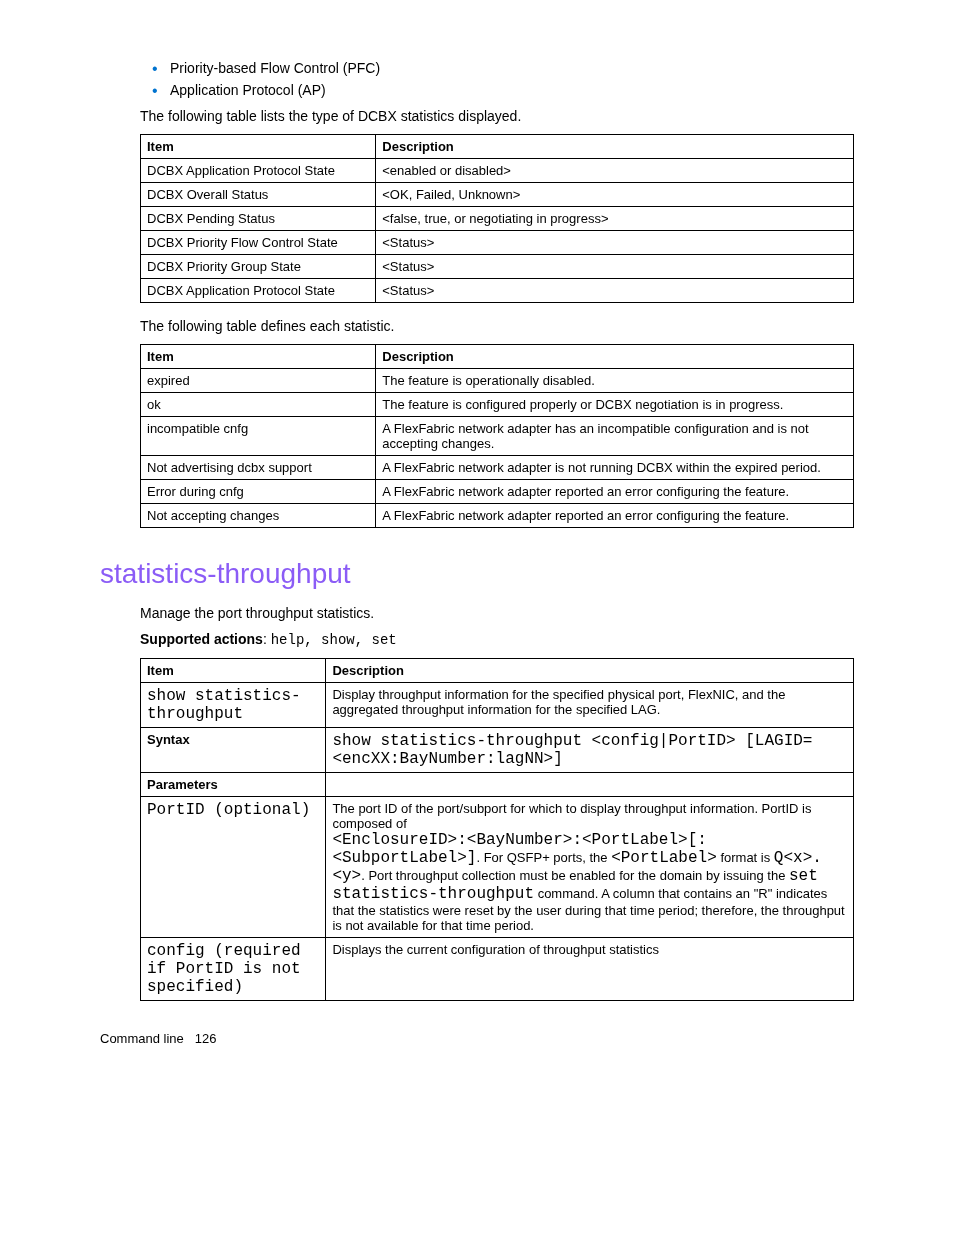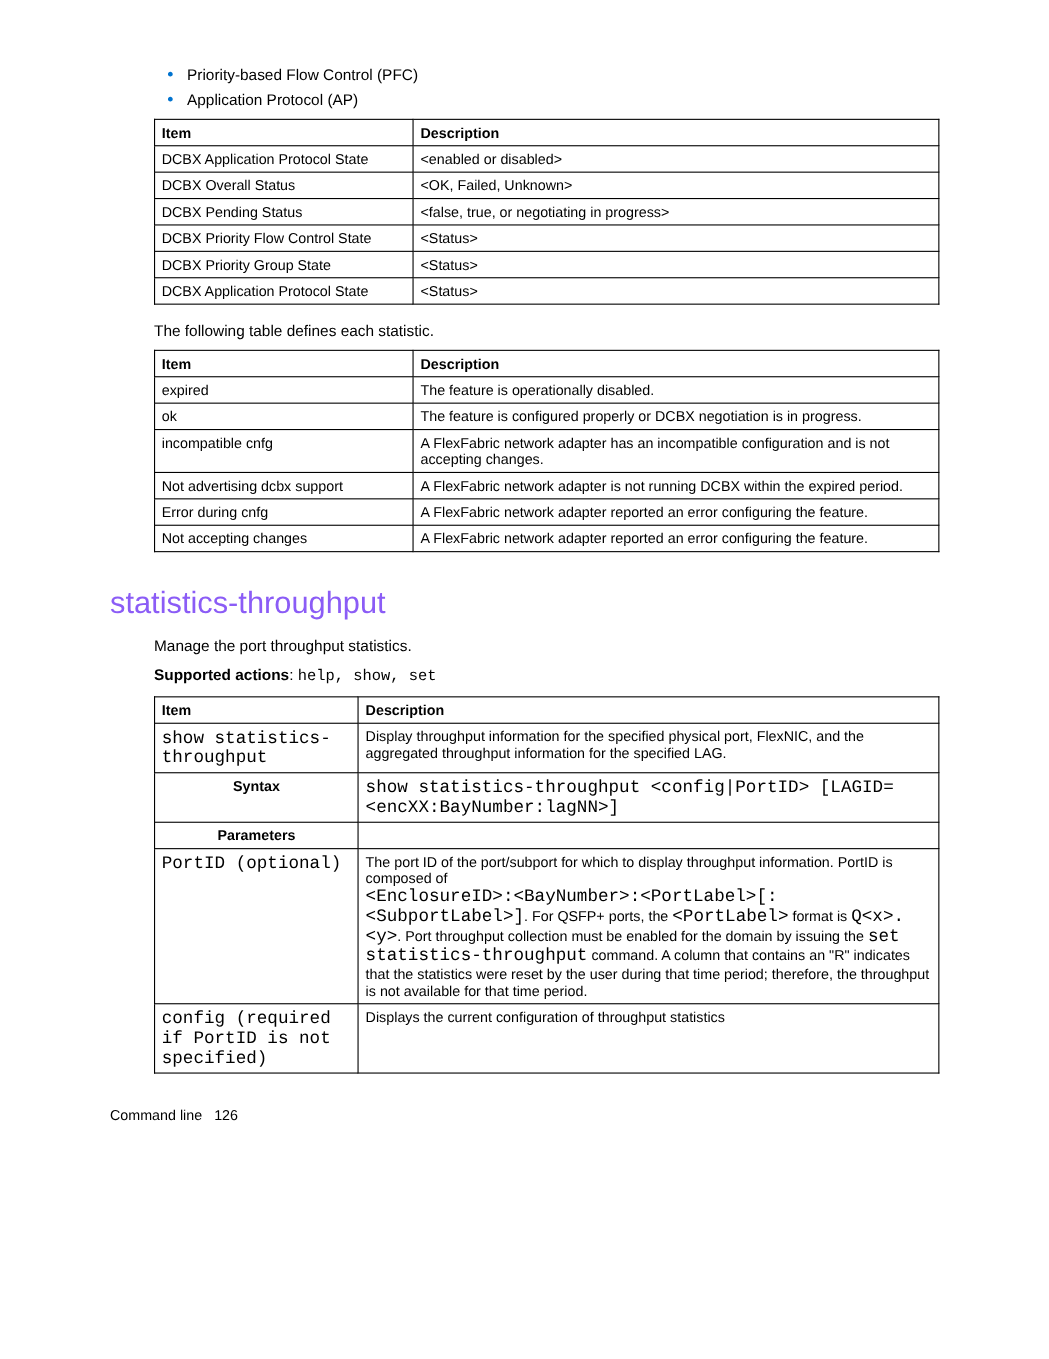--- a/index.html
+++ b/index.html
@@ -75,32 +75,32 @@
       font-family: "Courier New", monospace;
       text-align: right;
     }
     .footer {
       font-size: 13px;
       margin-top: 30px;
       padding-right: 0;
     }
     .bold {
       font-weight: bold;
-      text-align: center;
     }
   </style>
 </head>
 <body>
 
 <div class="content">
   <ul class="bullets">
     <li>Priority-based Flow Control (PFC)</li>
     <li>Application Protocol (AP)</li>
   </ul>
 
+  <p class="intro">The following table lists the type of DCBX statistics displayed.</p>
 
   <table>
     <tbody>
         <tr>
       <td class="col1 header-cell">Item</td>
       <td class="header-cell">Description</td>
     </tr>
     <tr>
           <td>DCBX Application Protocol State</td>
           <td>&lt;enabled or disabled&gt;</td>

